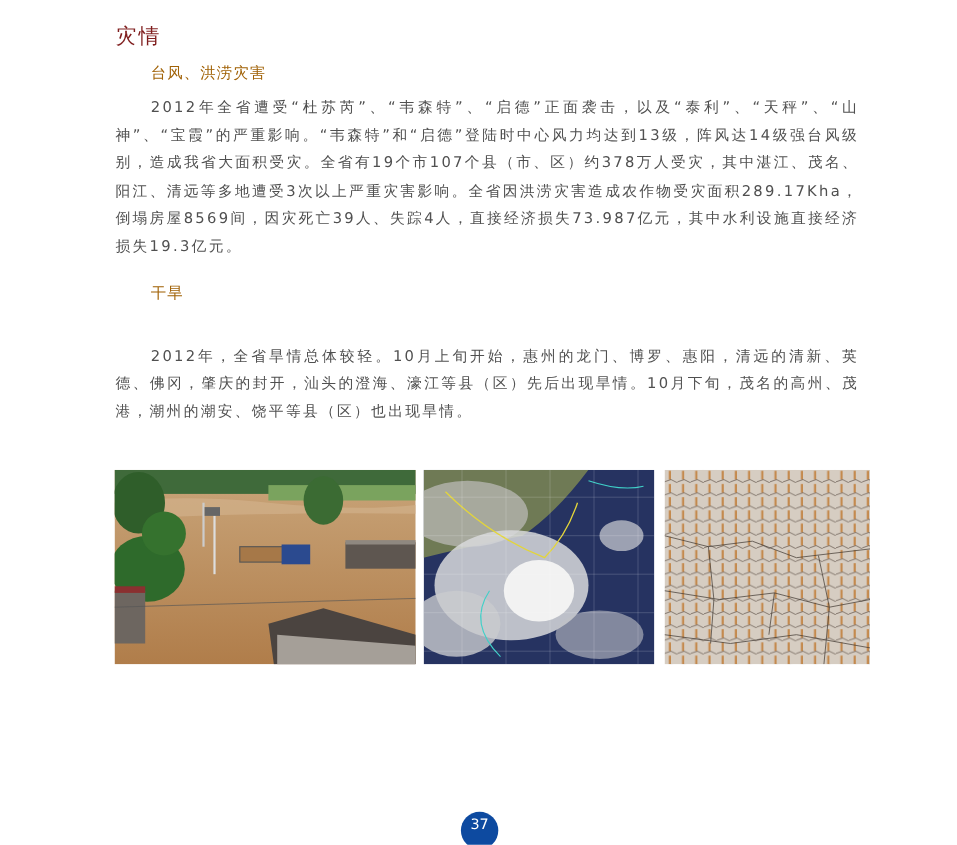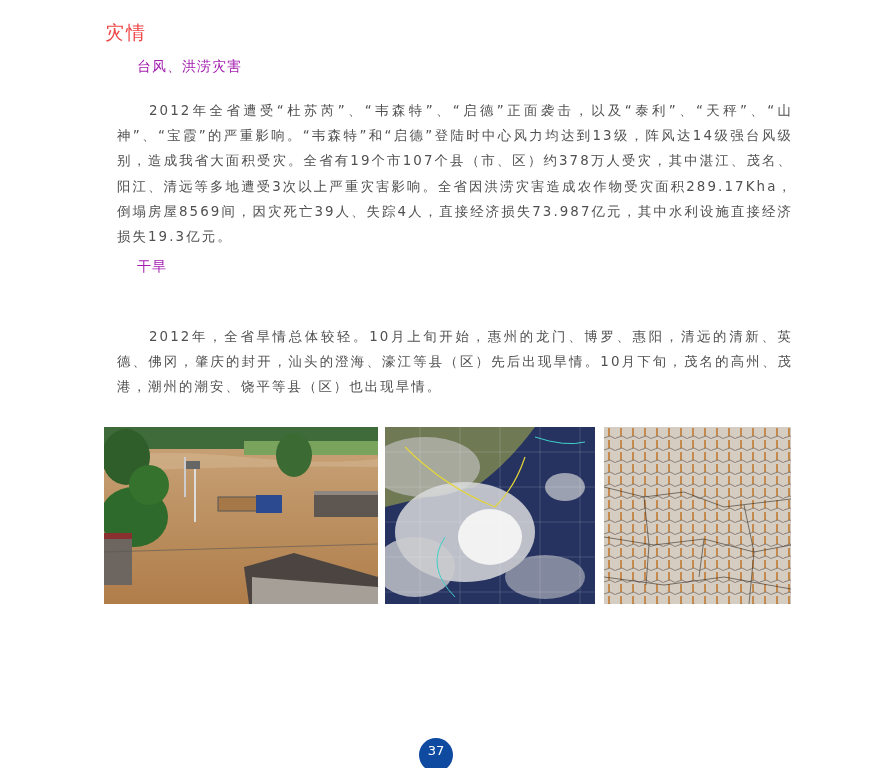--- a/index.html
+++ b/index.html
@@ -1,30 +1,30 @@
 <!DOCTYPE html>
 <html><head>
   <meta charset="utf-8">
   <style>
     html, body { margin: 0; padding: 0; }
     body {
       width: 870px; height: 768px; background: #ffffff; position: relative; overflow: hidden;
       font-family: "DejaVu Sans", "Liberation Sans", sans-serif; color: #4a4a4a;
     }
     .title {
-      position: absolute; left: 105px; top: 20px; font-size: 19px; color: #ef4444;
+      position: absolute; left: 105px; top: 20px; font-size: 19px; color: #7f1d1d;
       letter-spacing: 2px; margin: 0; font-weight: normal;
     }
     .subhead {
-      position: absolute; left: 137px; font-size: 14px; color: #a21caf; letter-spacing: 1px;
+      position: absolute; left: 137px; font-size: 14px; color: #a16207; letter-spacing: 1px;
       margin: 0; font-weight: normal;
     }
     .para {
       position: absolute; left: 105px; width: 676px; font-size: 13.4px; line-height: 25.2px;
-      color: #505050; text-align: justify; text-align-last: left; letter-spacing: 2.1px; margin: 12px;
+      color: #505050; text-align: justify; text-align-last: left; letter-spacing: 2.1px; margin: 0;
       text-indent: 32px;
     }
     .photo { position: absolute; top: 427px; height: 177px; overflow: hidden; }
     .photo svg { display: block; width: 100%; height: 100%; }
     .page-num {
       position: absolute; left: 419px; top: 738px; width: 34px; height: 34px; border-radius: 50%;
       background: #0d4aa0; color: #ffffff; font-size: 13px; text-align: center; line-height: 26px;
     }
   </style>
 </head>

